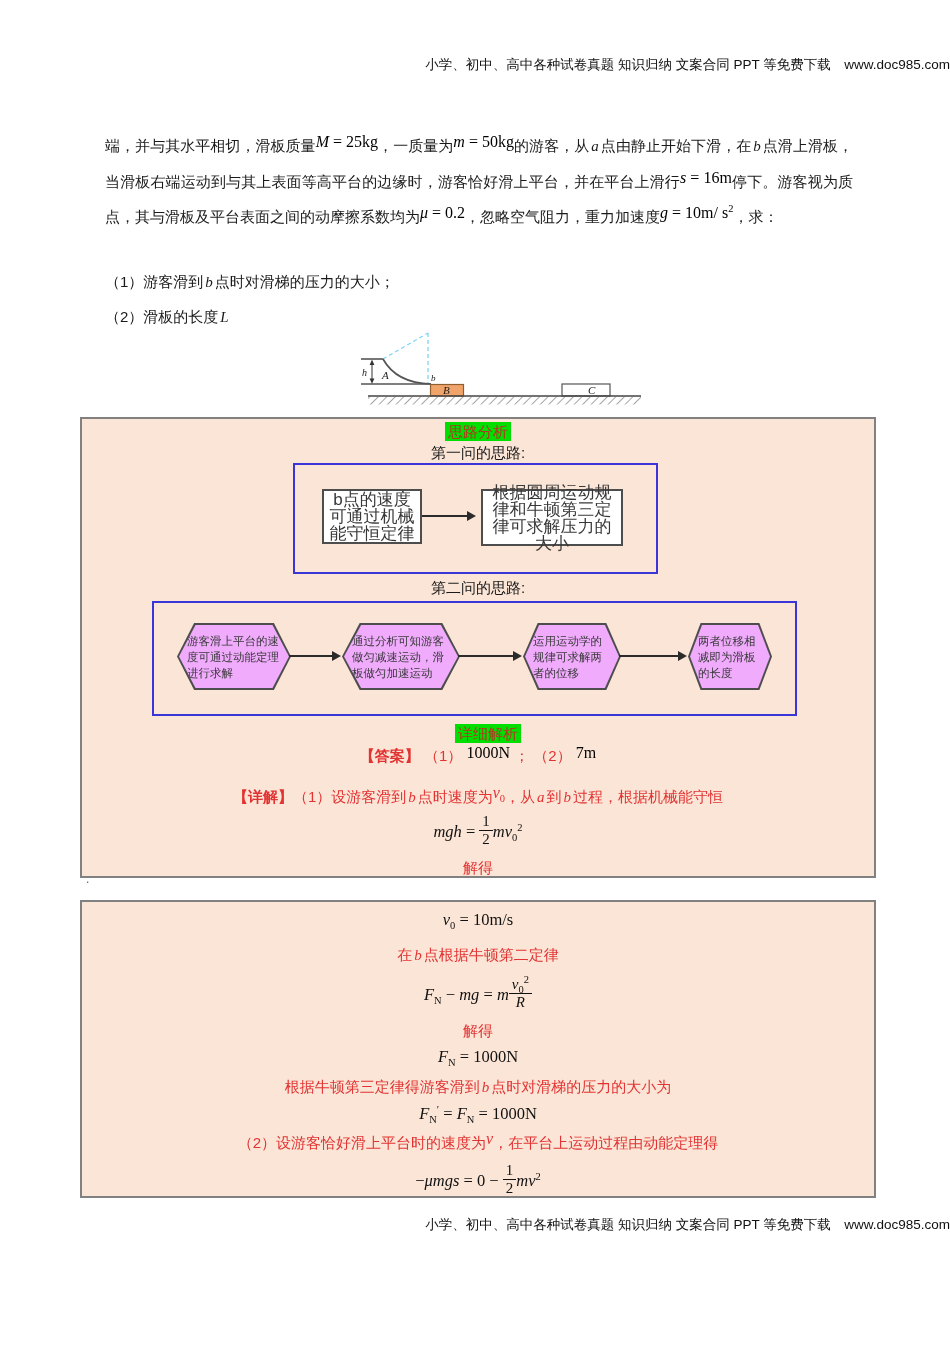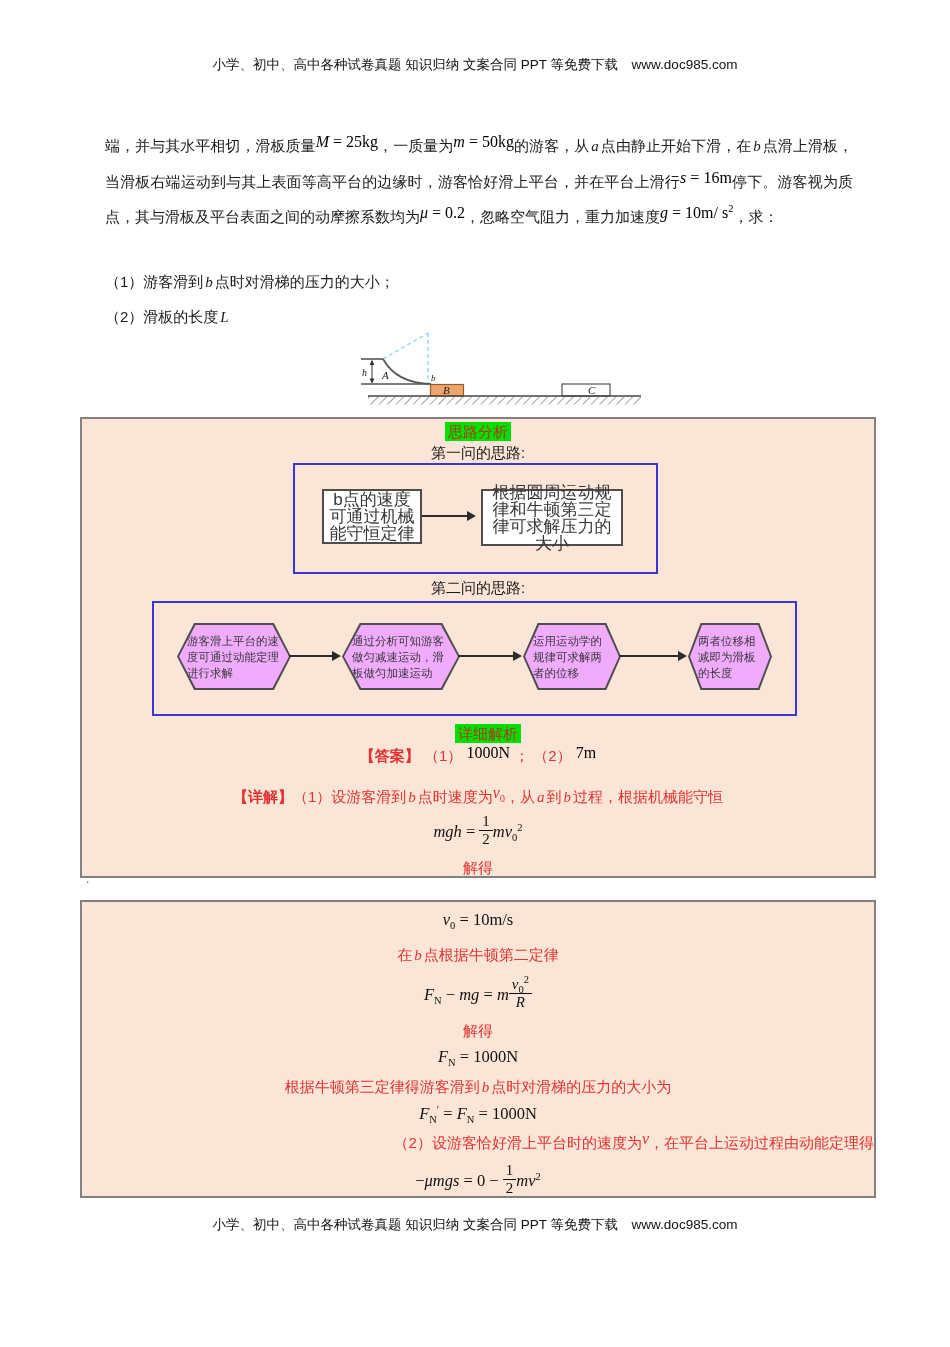--- a/index.html
+++ b/index.html
@@ -1,19 +1,19 @@
 <!DOCTYPE html>
 <html><head>
 <meta charset="utf-8">
 <style>
   html,body{margin:0;padding:0;background:#fff;}
   .page{position:relative;width:950px;height:1347px;background:#ffffff;overflow:hidden;
         font-family:"Liberation Sans","DejaVu Sans",sans-serif;color:#1a1a1a;}
   .center{text-align:center;}
-  .hdr{position:absolute;left:0;width:100%;text-align:center;font-size:13.5px;color:#111;
+  .hdr{position:absolute;left:0;width:100%;text-align:right;font-size:13.5px;color:#111;
        font-family:"Liberation Sans","DejaVu Sans",sans-serif;}
   .hdr.top{top:56px;}
   .hdr.bot{top:1216px;}
 
   
   .para{position:absolute;left:105px;top:128px;width:748px;font-size:15px;line-height:35px;
         text-align:justify;color:#1a1a1a;}
   .pitem{position:absolute;left:105px;width:748px;font-size:15px;color:#1a1a1a;}
   .math{font-family:"Liberation Serif","DejaVu Serif",serif;font-size:16px;position:relative;top:-4px;
         white-space:nowrap;color:#000;}
@@ -193,21 +193,21 @@
     </div>
 
     <div class="abs center redline" style="top:176px;">
       <span>根据牛顿第三定律得游客滑到</span><span class="ivar">b</span><span>点时对滑梯的压力的大小为</span>
     </div>
 
     <div class="abs center formula" style="top:202px;">
       <i>F</i><sub>N</sub><sup>′</sup><span> = </span><i>F</i><sub>N</sub><span> = 1000N</span>
     </div>
 
-    <div class="abs center redline" style="top:232px;text-align:right;">
+    <div class="abs center redline" style="top:232px;">
       <span>（2）设游客恰好滑上平台时的速度为</span><span class="math" style="color:#e23333;"><i>v</i></span><span>，在平台上运动过程由动能定理得</span>
     </div>
 
     <div class="abs center formula" style="top:262px;">
       <span>−</span><i>μmgs</i><span> = 0 − </span><span class="frac"><span class="num">1</span><span class="den">2</span></span><i>mv</i><sup>2</sup>
     </div>
   </div>
 
   <div class="hdr bot">小学、初中、高中各种试卷真题 知识归纳 文案合同 PPT 等免费下载　www.doc985.com</div>
 </div>

